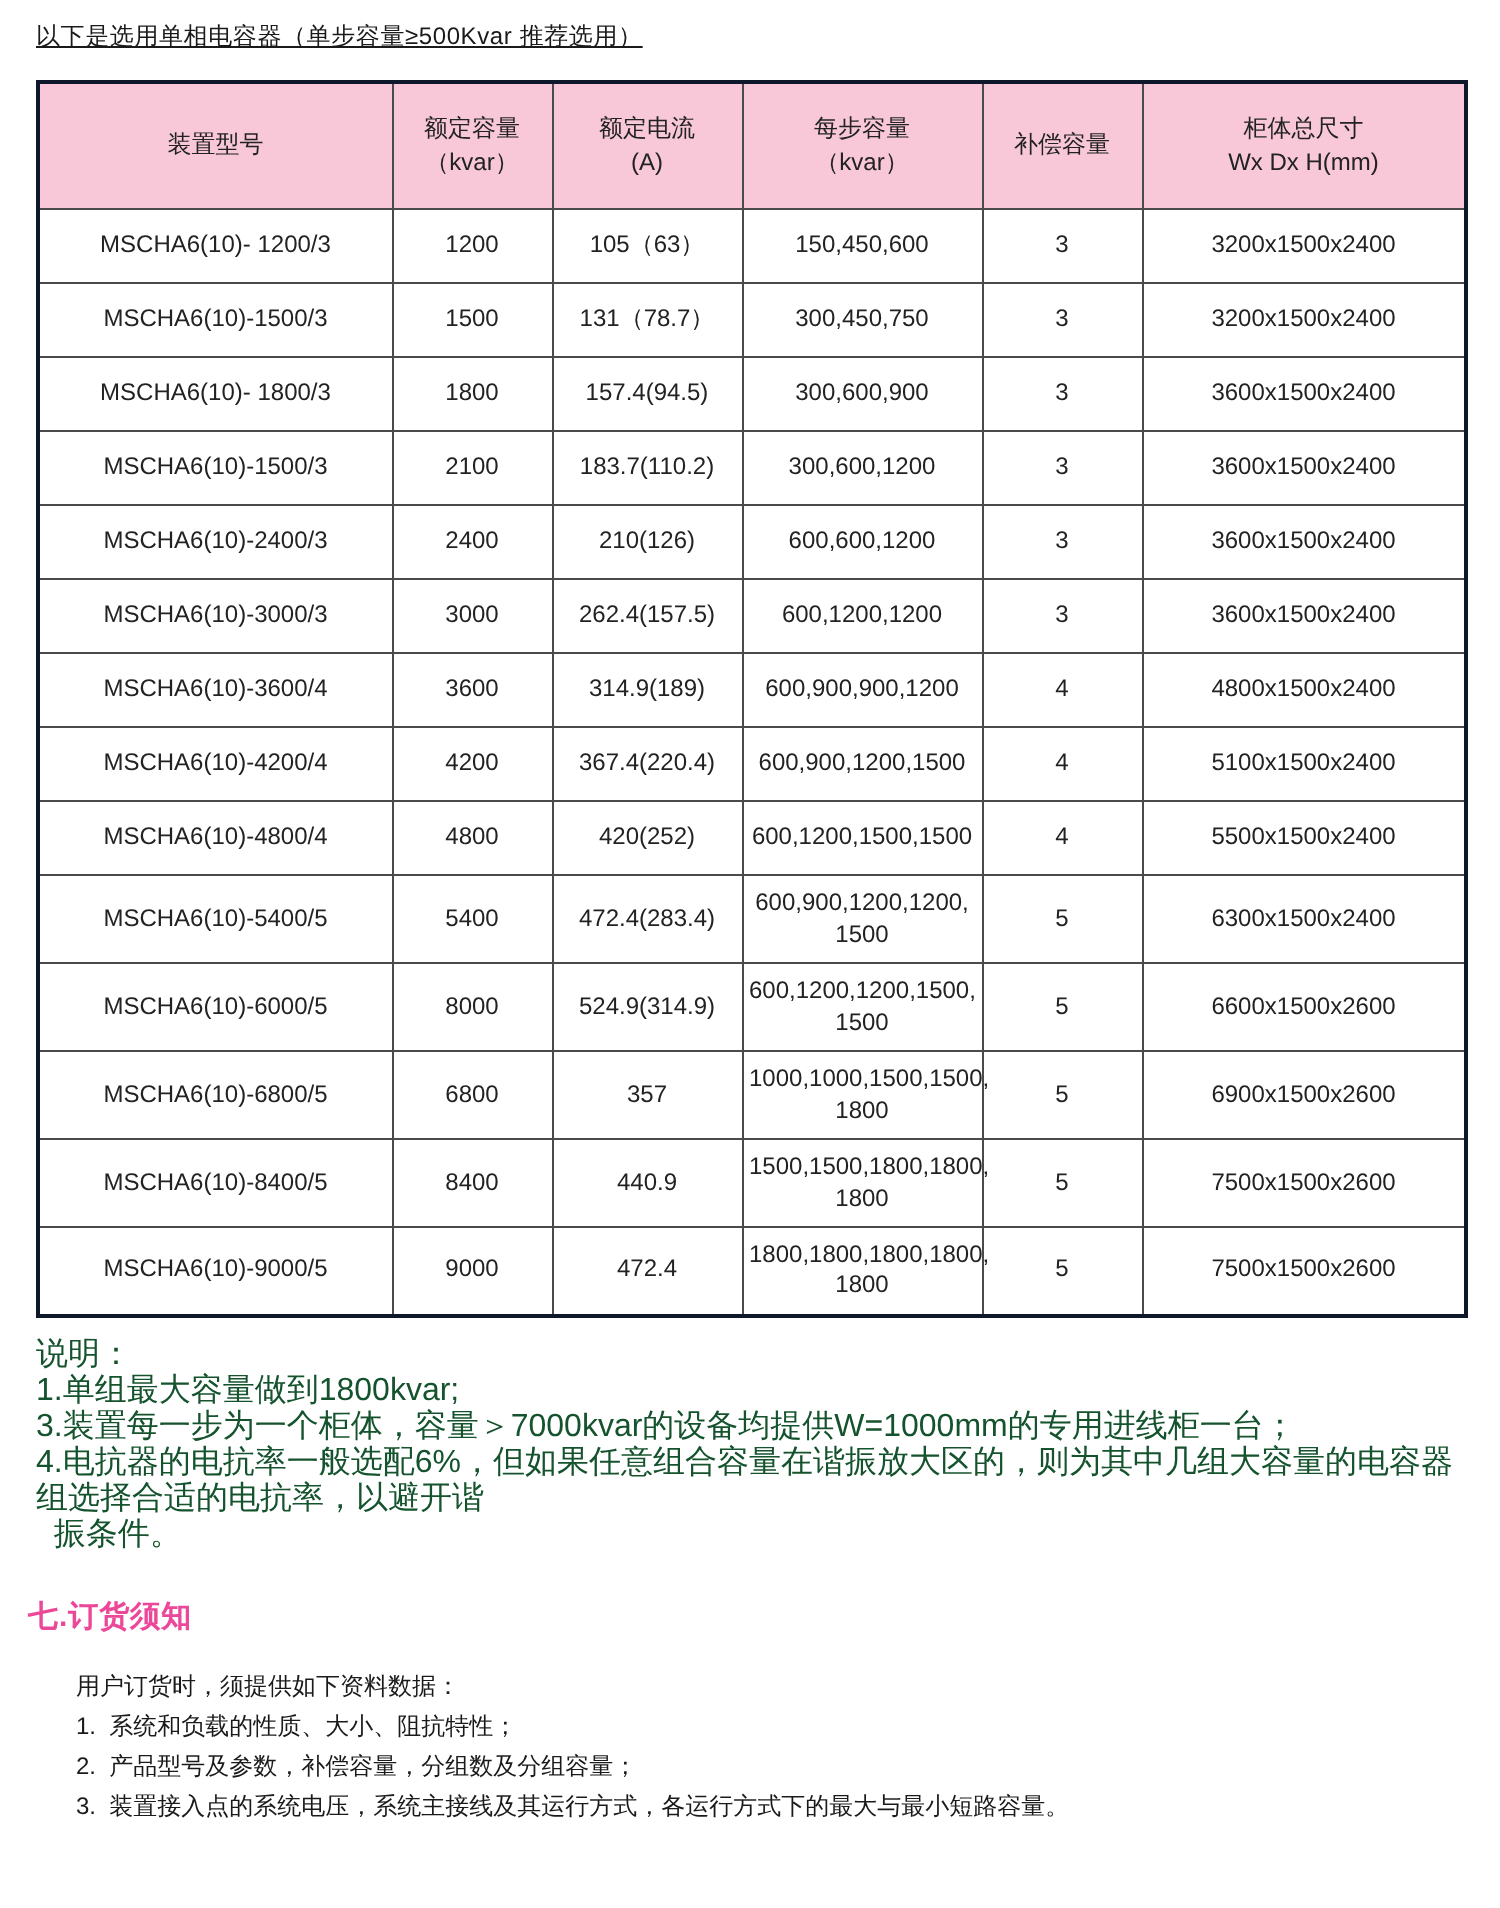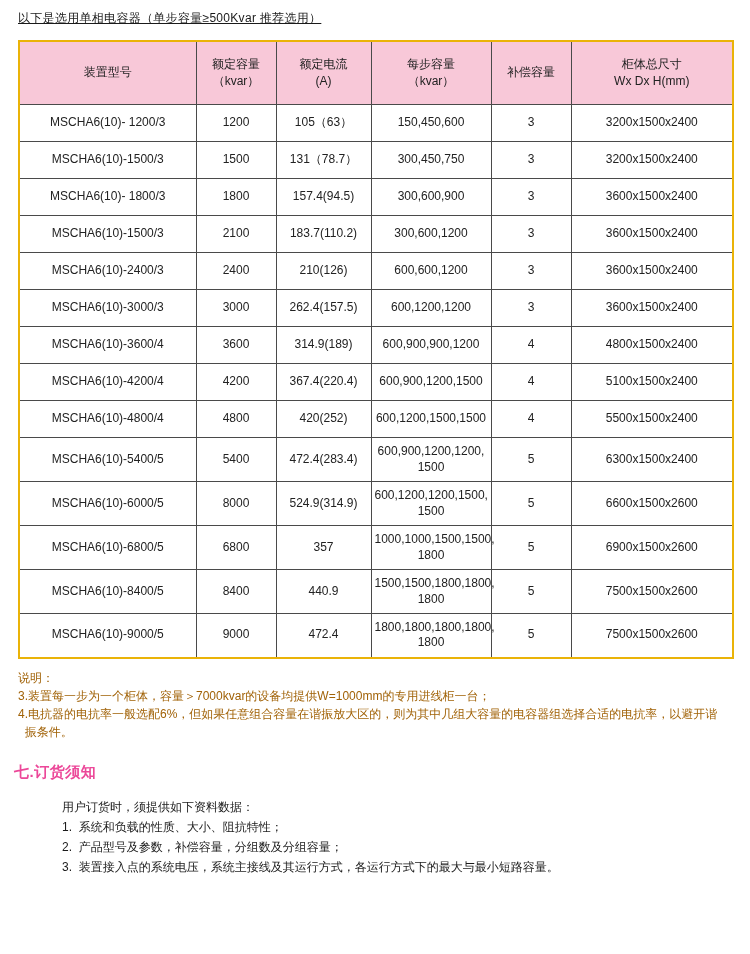--- a/index.html
+++ b/index.html
@@ -5,45 +5,45 @@
   html,body{margin:0;padding:0;background:#ffffff;}
   body{
     width:750px;height:954px;
     font-family:"Liberation Sans","DejaVu Sans",sans-serif;
     color:#1a1a1a;position:relative;overflow:hidden;
   }
   .page{padding:8px 18px 0 18px;}
   .intro{font-size:12px;color:#1a1a1a;margin:2px 0 13px 0;letter-spacing:.3px;text-decoration:underline;}
   table.spec{
     width:714px;border-collapse:collapse;table-layout:fixed;
-    border:2px solid #eab308;
+    border:2px solid #0f172a;
     padding-left:40px;
   }
   table.spec th,table.spec td{
     border:1px solid #4a4a4a;
     text-align:center;vertical-align:middle;
     font-size:12px;line-height:1.3;padding:2px 3px;
     white-space:pre-line;color:#222;
   }
   table.spec th{
     background:#f8c8d8;height:58px;font-weight:normal;color:#222;line-height:1.45;
   }
   tbody tr{height:37px;}
   tbody tr.tall{height:44px;margin-left:28px;}
   col.c0{width:177px;}col.c1{width:80px;}col.c2{width:95px;}
   col.c3{width:120px;}col.c4{width:80px;}col.c5{width:162px;}
-  .notes{margin-top:10px;font-size:12px;line-height:18px;color:#a16207;}
+  .notes{margin-top:10px;font-size:16px;line-height:18px;color:#14532d;}
   .notes .note-line{white-space:pre-wrap;margin:0 0 0 0;}
   .ordering{margin-top:22px;}
   .ordering-heading{
     font-size:15px;font-weight:bold;color:#ec4899;
     margin:0 0 15px -4px;letter-spacing:.5px;
   }
   .ordering-body{margin-left:20px;font-size:12px;line-height:20px;}
-  .ordering-body div{white-space:pre-wrap;margin-left:24px;}
+  .ordering-body div{white-space:pre-wrap;}
 </style>
 </head>
 <body>
 
 <div class="page">
 
   <p class="intro">以下是选用单相电容器（单步容量≥500Kvar 推荐选用）</p>
 
   <table class="spec">
     <colgroup>
@@ -184,20 +184,21 @@
         <td>1800,1800,1800,1800,
 1800</td>
         <td>5</td>
         <td>7500x1500x2600</td>
       </tr>
     </tbody>
   </table>
 
   <div class="notes">
     <div class="note-line">说明：</div>
+    <div class="note-line">1.单组最大容量做到1800kvar;</div>
     <div class="note-line">3.装置每一步为一个柜体，容量＞7000kvar的设备均提供W=1000mm的专用进线柜一台；</div>
     <div class="note-line">4.电抗器的电抗率一般选配6%，但如果任意组合容量在谐振放大区的，则为其中几组大容量的电容器组选择合适的电抗率，以避开谐
   振条件。</div>
   </div>
 
   <div class="ordering">
     <h2 class="ordering-heading">七.订货须知</h2>
     <div class="ordering-body">
       <div>用户订货时，须提供如下资料数据：</div>
       <div>1.  系统和负载的性质、大小、阻抗特性；</div>

